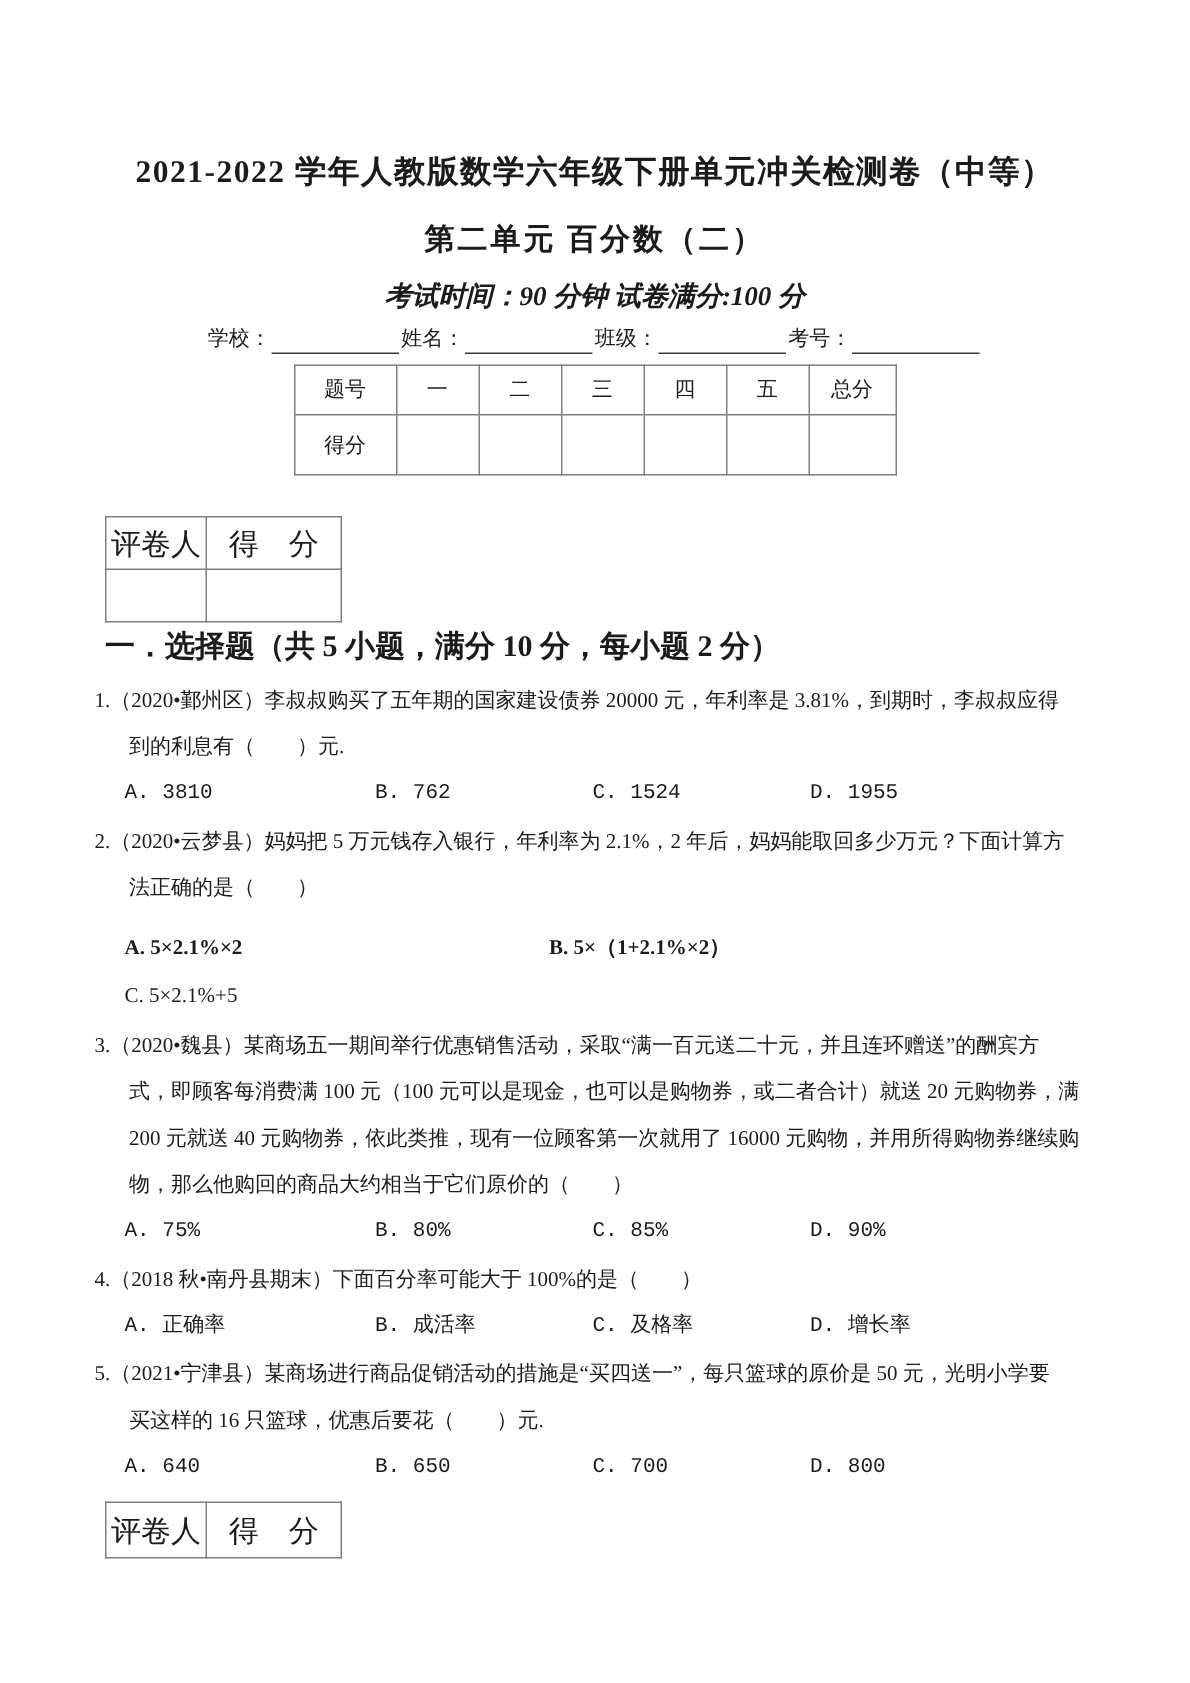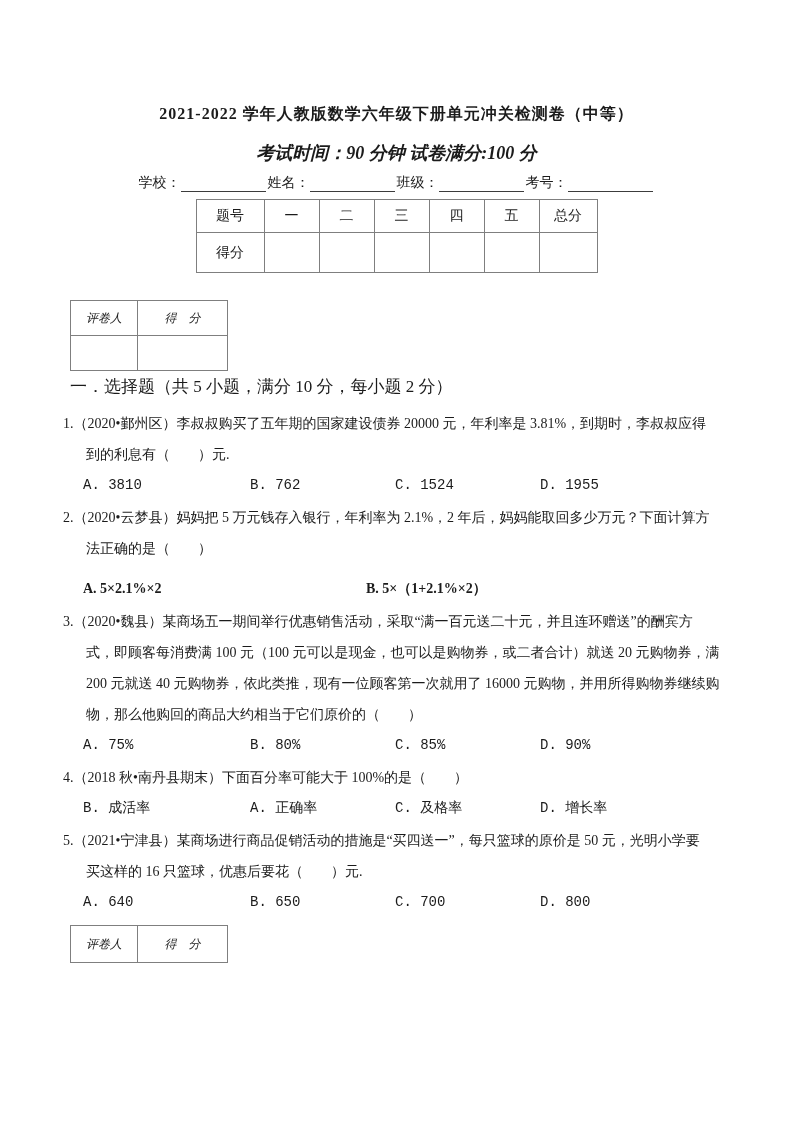--- a/index.html
+++ b/index.html
@@ -7,21 +7,21 @@
     width: 793px; height: 1122px;
     background: #ffffff;
     overflow: hidden;
     font-family: "Liberation Serif", "DejaVu Serif", serif;
     color: #1b1b1b;
   }
   .page { position: relative; width: 793px; height: 1122px; padding-top: 98px; }
 
   .title {
     text-align: center;
-    font-size: 16px;
+    font-size: 21px;
     font-weight: bold;
     letter-spacing: 1px;
     line-height: 32px;
   }
   .subtitle {
     text-align: center;
     font-size: 20px;
     font-weight: bold;
     letter-spacing: 2px;
     margin-top: 16px;
@@ -64,40 +64,39 @@
     vertical-align: middle;
   }
   .score-table tr.hdr td { height: 33px; }
   .score-table tr.val td { height: 40px; }
   .c-qnum { width: 68px; }
   .c-mid  { width: 55px; }
   .c-tot  { width: 58px; }
 
   .grader-table {
     margin-left: 70px;
-    font-size: 12px;
+    font-size: 20px;
     table-layout: fixed;
-    font-style: italic;
   }
   .grader-table td {
     border: 1px solid #7f7f7f;
     text-align: center;
     vertical-align: middle;
     height: 35px;
   }
   .grader-table .g1 { width: 67px; }
   .grader-table .g2 { width: 90px; }
   .grader-top { margin-top: 27px; }
   .grader-bottom { margin-top: 8px; }
   .grader-bottom td { height: 37px; }
 
   .section-heading {
     margin: 6px 60px 0 70px;
-    font-size: 17px;
-    font-weight: normal;
+    font-size: 20px;
+    font-weight: bold;
     line-height: 20px;
   }
 
   .questions { margin: 11px 56px 0 63px; font-size: 14px; }
   .question { padding-left: 23px; margin-bottom: 2px; }
   .q-line { line-height: 31px; }
   .q-first { margin-left: -23px; }
   .opts4 {
     display: grid;
     grid-template-columns: 167px 145px 145px auto;
@@ -114,20 +113,21 @@
   }
   .opts1 { line-height: 30px; margin-left: -3px; margin-top: 2px; }
   .q2-opts-gap { margin-top: 10px; font-weight: bold; }
 </style>
 </head>
 <body>
 
 <div class="page">
 
   <div class="title">2021-2022 学年人教版数学六年级下册单元冲关检测卷（中等）</div>
+  <div class="subtitle">第二单元 百分数（二）</div>
   <div class="exam-info">考试时间：90 分钟 试卷满分:100 分</div>
 
   <div class="student-line">
     <span>学校：</span>
       <span class="blank"></span>
     <span>姓名：</span>
       <span class="blank"></span>
     <span>班级：</span>
       <span class="blank"></span>
     <span>考号：</span>
@@ -185,40 +185,43 @@
       </div>
     </div>
 
     <div class="question">
       <div class="q-line q-first">2.（2020•云梦县）妈妈把 5 万元钱存入银行，年利率为 2.1%，2 年后，妈妈能取回多少万元？下面计算方</div>
       <div class="q-line">法正确的是（　　）</div>
       <div class="opts2 q2-opts-gap">
         <span>A. 5×2.1%×2</span>
         <span>B. 5×（1+2.1%×2）</span>
       </div>
+      <div class="opts1">
+        <span>C. 5×2.1%+5</span>
+      </div>
     </div>
 
     <div class="question">
       <div class="q-line q-first">3.（2020•魏县）某商场五一期间举行优惠销售活动，采取“满一百元送二十元，并且连环赠送”的酬宾方</div>
       <div class="q-line">式，即顾客每消费满 100 元（100 元可以是现金，也可以是购物券，或二者合计）就送 20 元购物券，满</div>
       <div class="q-line">200 元就送 40 元购物券，依此类推，现有一位顾客第一次就用了 16000 元购物，并用所得购物券继续购</div>
       <div class="q-line">物，那么他购回的商品大约相当于它们原价的（　　）</div>
       <div class="opts4">
         <span>A. 75%</span>
         <span>B. 80%</span>
         <span>C. 85%</span>
         <span>D. 90%</span>
       </div>
     </div>
 
     <div class="question">
       <div class="q-line q-first">4.（2018 秋•南丹县期末）下面百分率可能大于 100%的是（　　）</div>
       <div class="opts4">
+        <span>A. 正确率</span>
         <span>B. 成活率</span>
-        <span>A. 正确率</span>
         <span>C. 及格率</span>
         <span>D. 增长率</span>
       </div>
     </div>
 
     <div class="question">
       <div class="q-line q-first">5.（2021•宁津县）某商场进行商品促销活动的措施是“买四送一”，每只篮球的原价是 50 元，光明小学要</div>
       <div class="q-line">买这样的 16 只篮球，优惠后要花（　　）元.</div>
       <div class="opts4">
         <span>A. 640</span>

